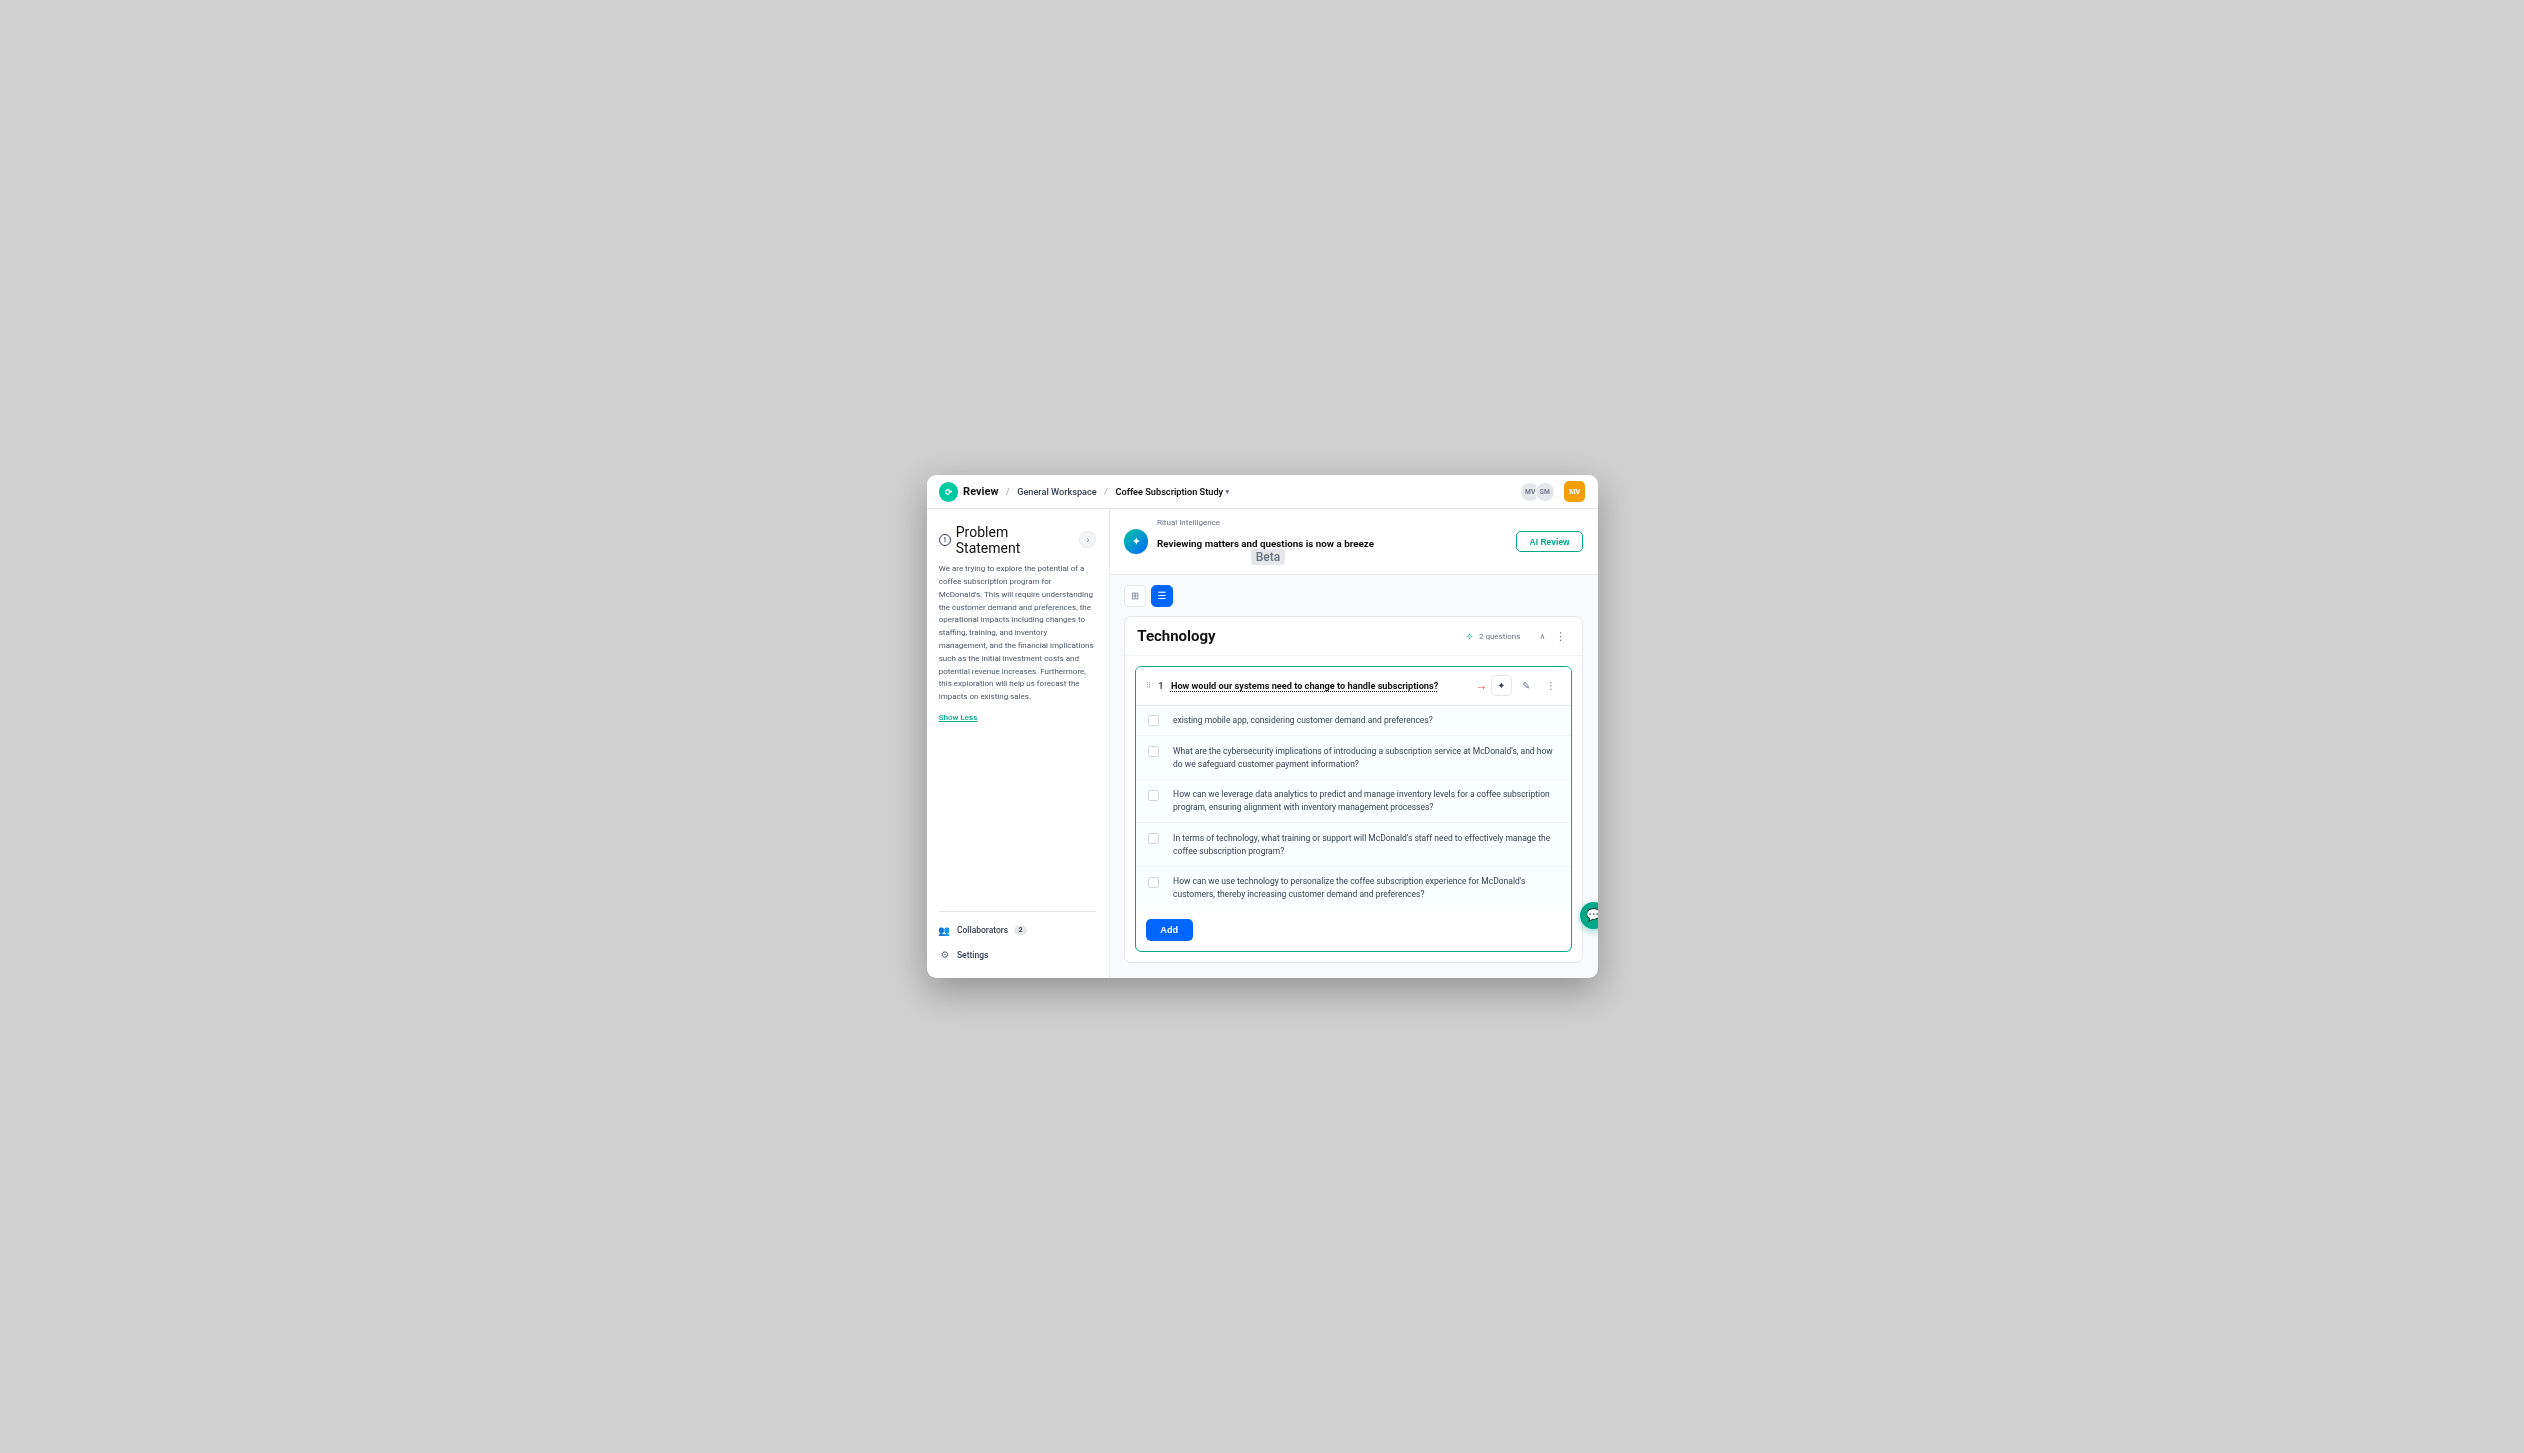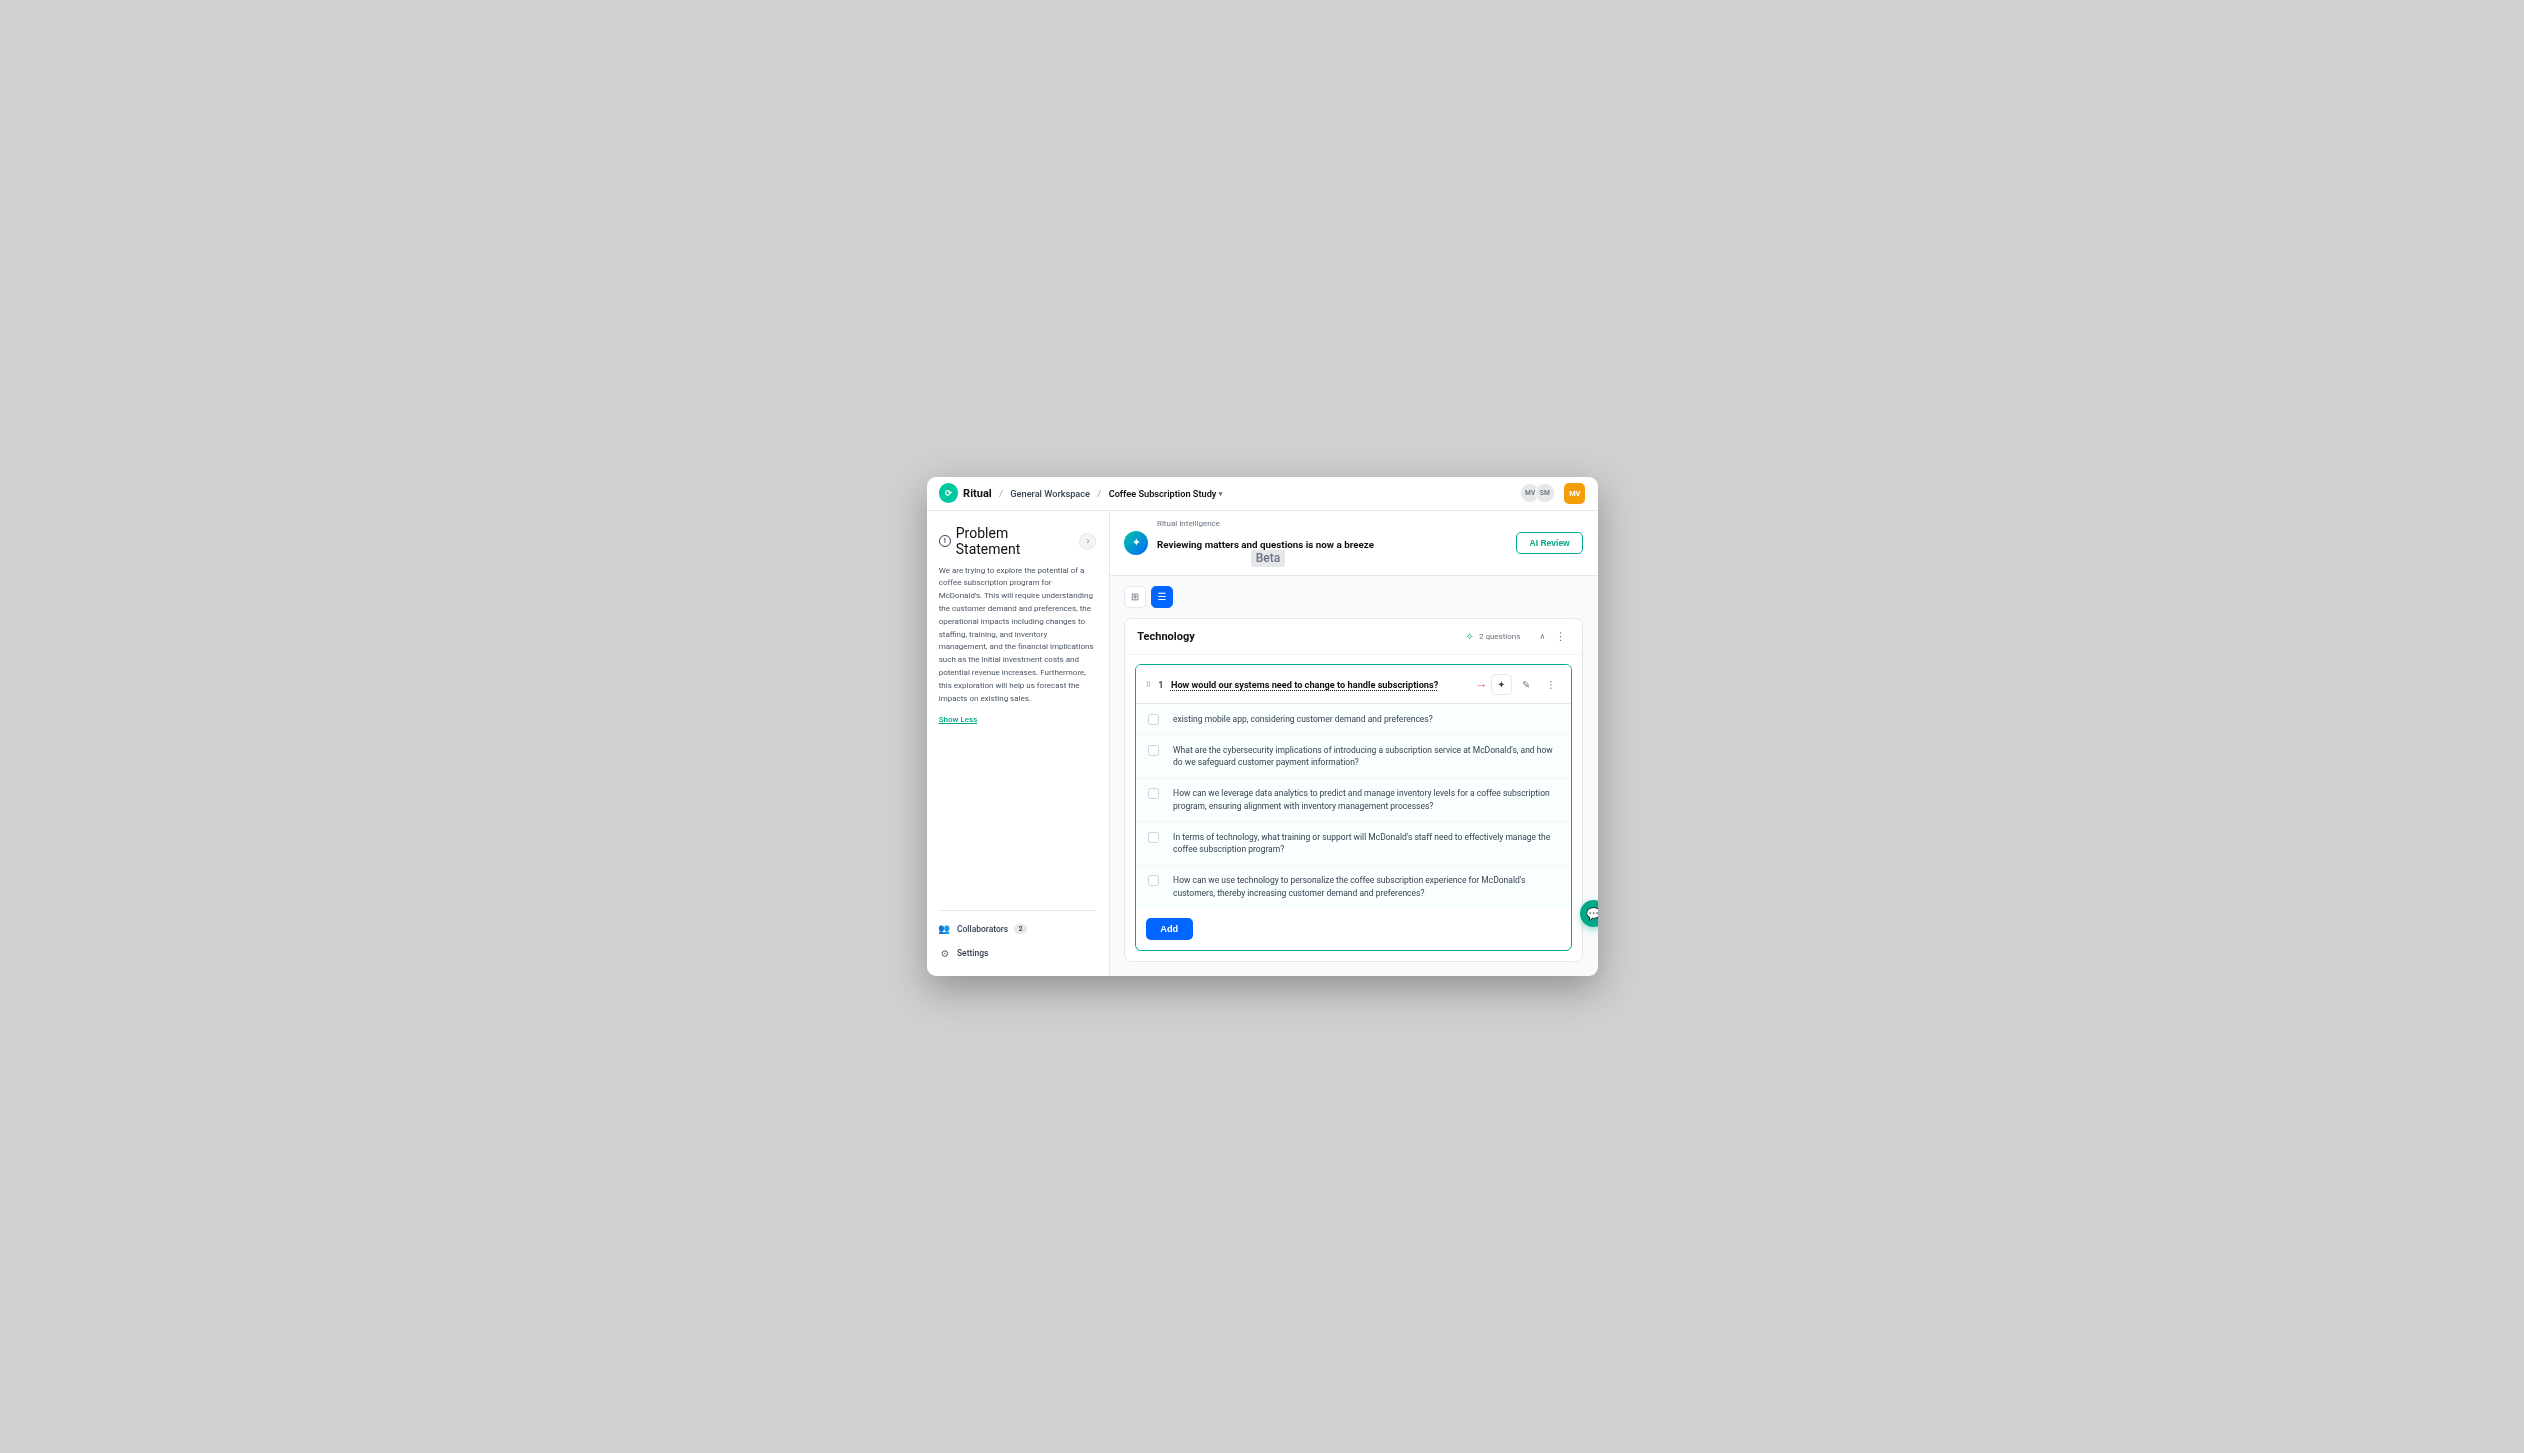--- a/index.html
+++ b/index.html
@@ -317,21 +317,21 @@
       overflow: hidden;
     }
     .section-header {
       padding: 9.8px 12.2px;
       display: flex;
       align-items: center;
       gap: 6.1px;
       border-bottom: 0.6px solid #f3f4f6;
     }
     .section-title {
-      font-size: 11px;
+      font-size: 15px;
       font-weight: 700;
       color: #111;
       flex: 1;
     }
     .section-ai-icon {
       color: #00a887;
       font-size: 9.8px;
     }
     .section-meta {
       font-size: 8px;
@@ -490,21 +490,21 @@
     }
   </style>
 </head>
 <body>
 
 <div class="app-window">
 
   <div class="header">
     <div class="logo">
       <div class="logo-icon">⟳</div>
-      <span>Ritual</span>
+      <span>Review</span>
     </div>
     <span class="breadcrumb-sep">/</span>
     <span class="breadcrumb-link">General Workspace</span>
     <span class="breadcrumb-sep">/</span>
     <span class="breadcrumb-current">
       <span>Coffee Subscription Study</span>
       <span class="chevron-down">▾</span>
     </span>
     <div class="header-right">
       <div class="avatar-group">

